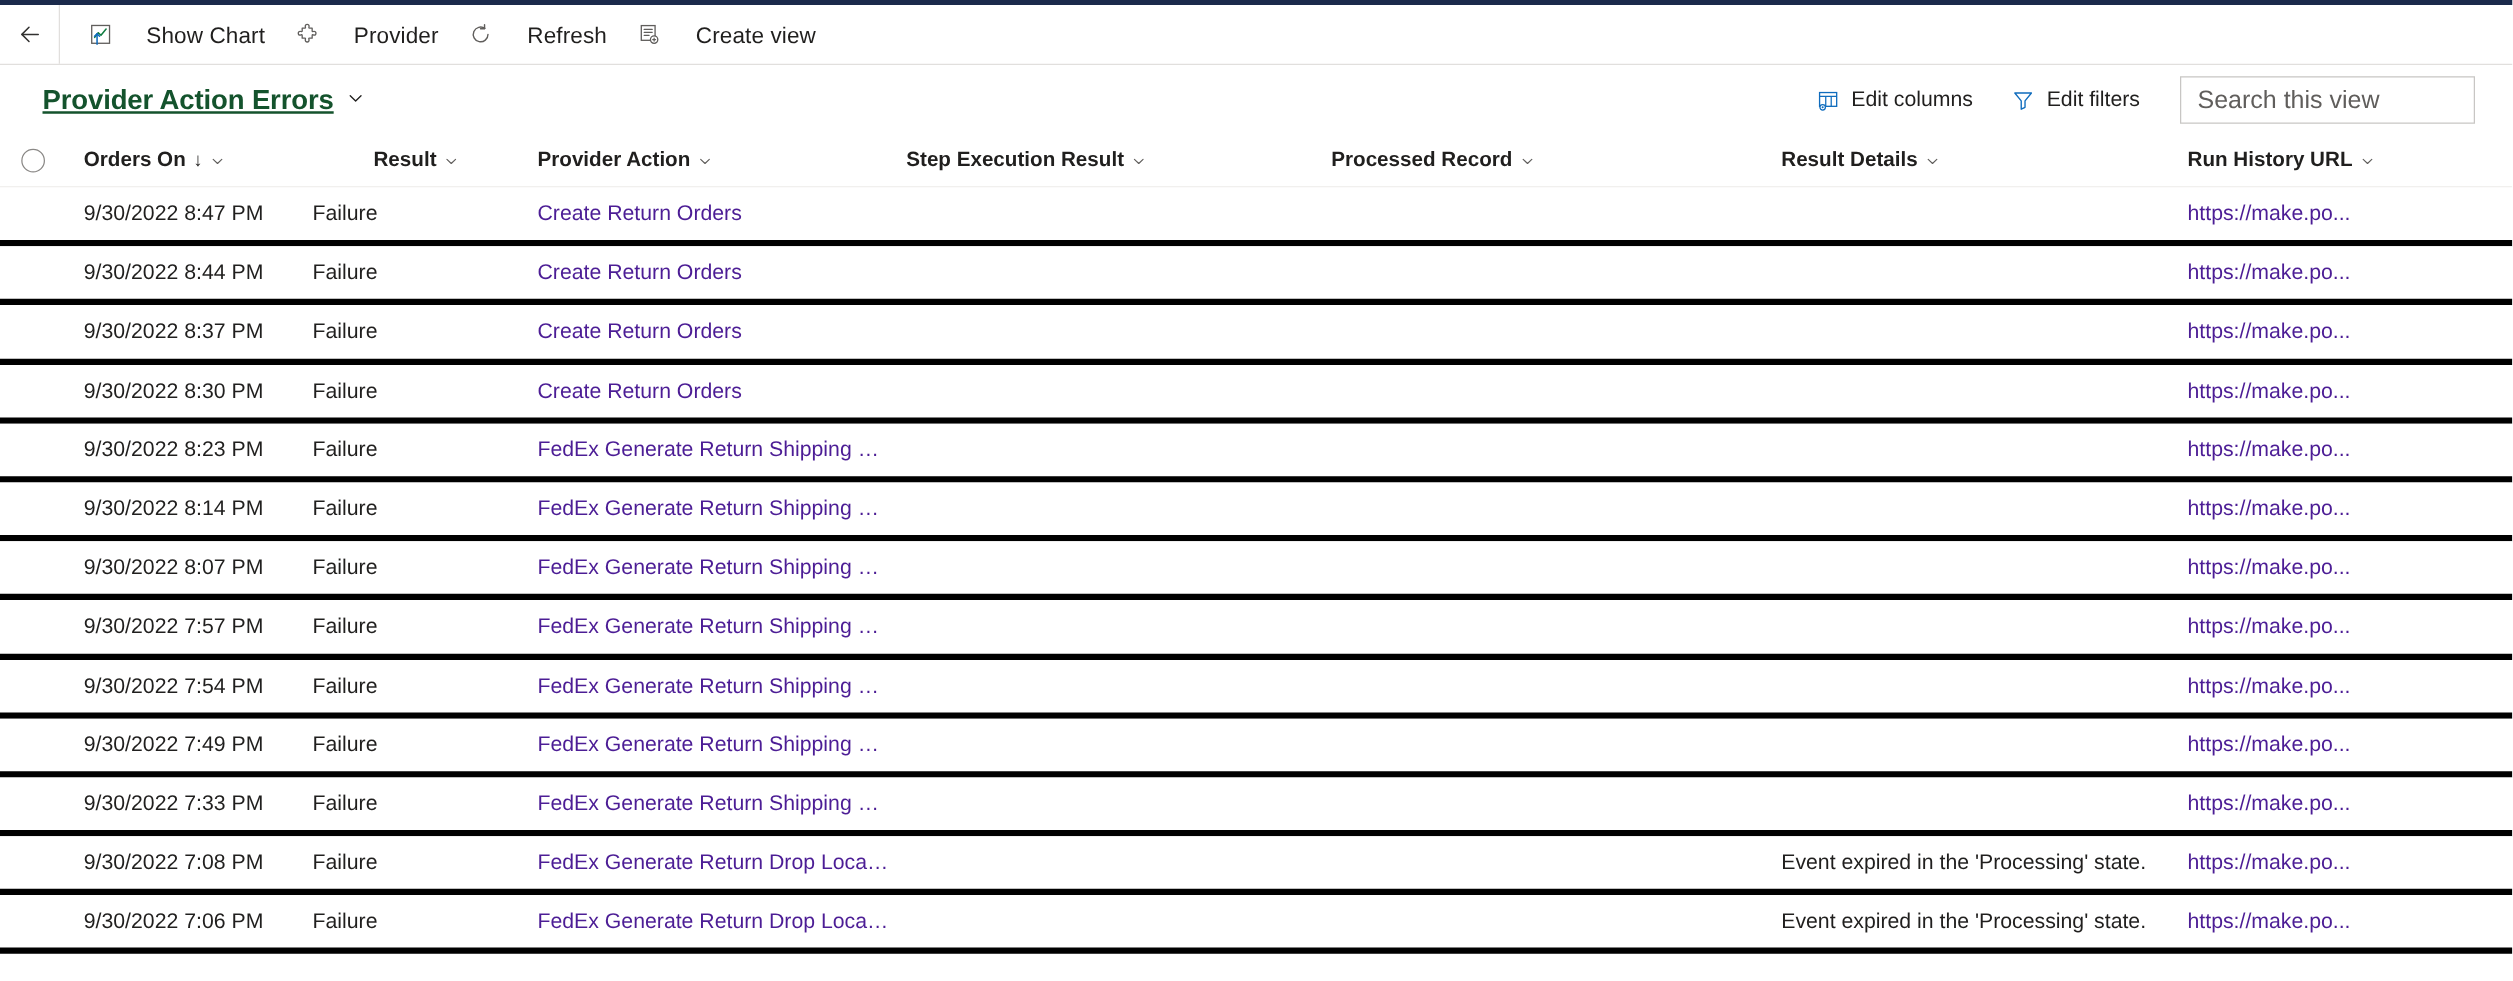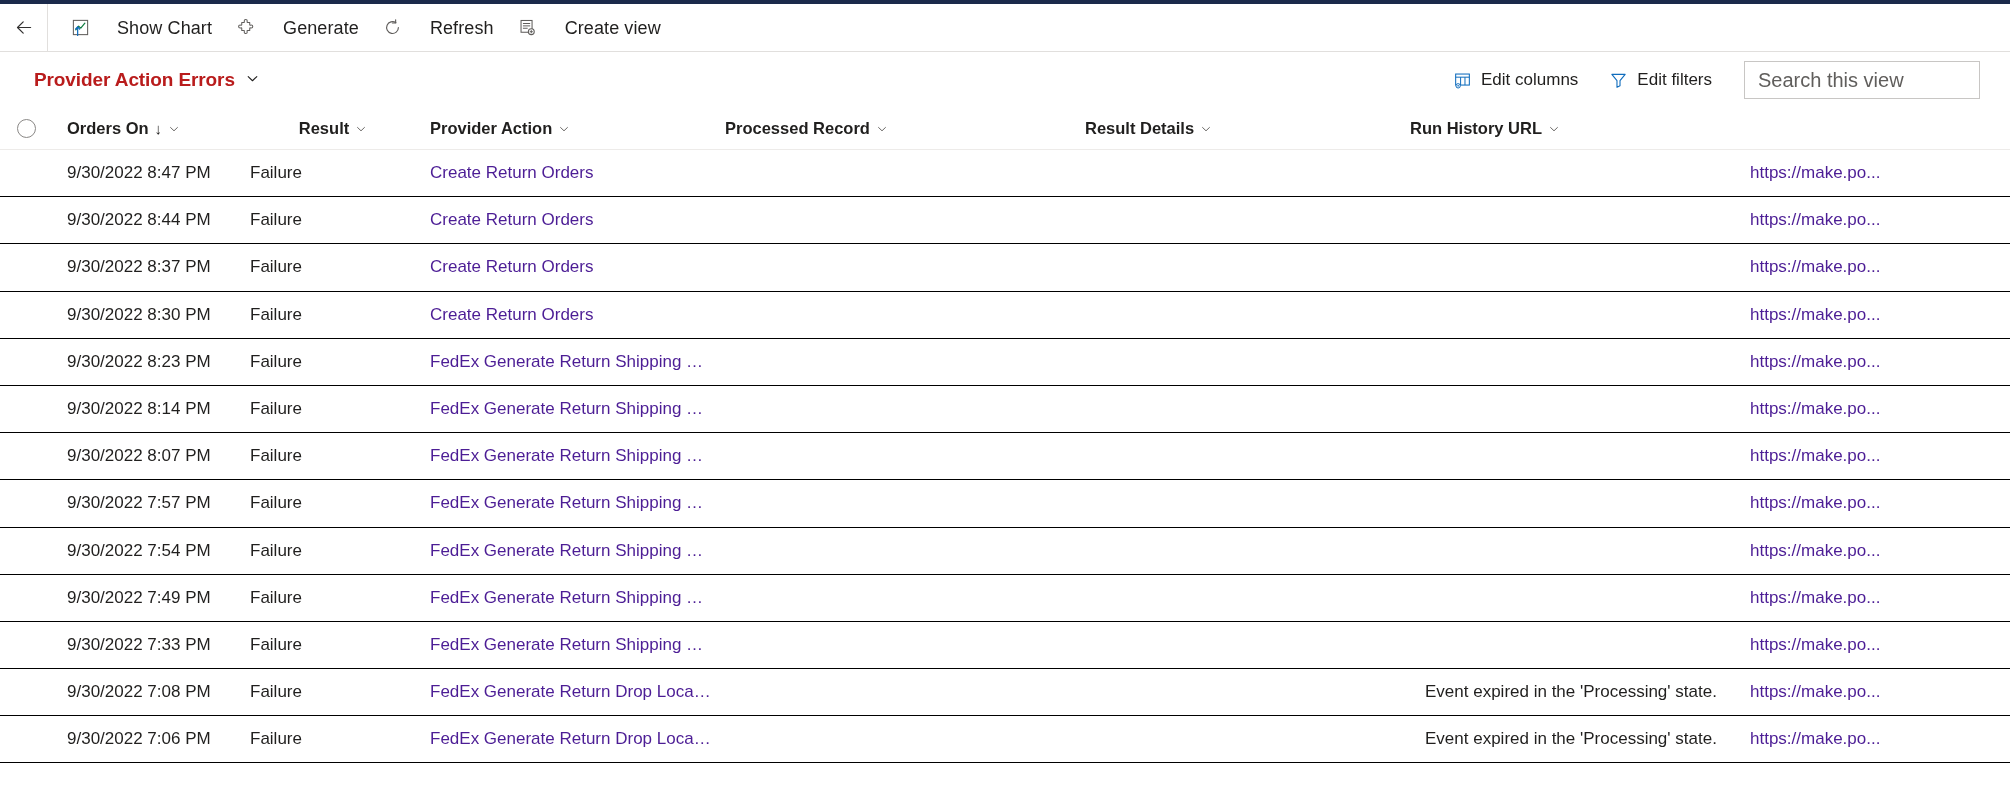--- a/index.html
+++ b/index.html
@@ -85,25 +85,26 @@
     padding: 0 30px 0 34px;
     background: #ffffff;
   }
   .view-title {
     display: flex;
     align-items: center;
     gap: 10px;
     cursor: pointer;
   }
   .view-title h1 {
-    font-size: 19px;
+    font-size: 22px;
     font-weight: 600;
-    color: #b91c1c;
+    color: #14532d;
     letter-spacing: -0.1px;
     line-height: 1.1;
+    text-decoration: underline;
   }
   .spacer { flex: 1 1 auto; }
   .title-actions {
     display: flex;
     align-items: center;
     gap: 6px;
   }
   .tool-btn {
     display: flex;
     align-items: center;
@@ -161,21 +162,21 @@
     gap: 6px;
     padding-right: 14px;
     cursor: pointer;
     white-space: nowrap;
     overflow: hidden;
   }
   .row {
     display: flex;
     align-items: center;
     height: 47.2px;
-    border-bottom: 1px solid #000000;
+    border-bottom: 5px solid #000000;
     background: #ffffff;
   }
   .cell {
     font-size: 17px;
     color: #201f1e;
     padding-right: 14px;
     white-space: nowrap;
     overflow: hidden;
     text-overflow: ellipsis;
   }
@@ -235,21 +236,21 @@
         </span>
         <span class="label">Show Chart</span>
       </div>
 
       <div class="cmd-btn">
         <span class="cmd-ico">
           <svg width="19" height="19" viewBox="0 0 20 20" fill="none">
             <path d="M7.6 3.2a1.6 1.6 0 0 1 3.2 0c0 .5-.2.8-.2 1.1 0 .3.2.5.6.5h2.2v2.3c0 .4.2.6.5.6.3 0 .6-.3 1.1-.3a1.6 1.6 0 0 1 0 3.2c-.5 0-.8-.3-1.1-.3-.3 0-.5.2-.5.6v2.3h-2.3c-.4 0-.6.2-.6.5 0 .3.3.6.3 1.1a1.6 1.6 0 0 1-3.2 0c0-.5.2-.8.2-1.1 0-.3-.2-.5-.5-.5H5v-2.3c0-.4-.2-.6-.6-.6-.3 0-.6.3-1.1.3a1.6 1.6 0 0 1 0-3.2c.5 0 .8.3 1.1.3.4 0 .6-.2.6-.6V4.8h2.3c.3 0 .5-.2.5-.5 0-.3-.2-.6-.2-1.1Z" stroke="#605e5c" stroke-width="1.1" stroke-linejoin="round"></path>
           </svg>
         </span>
-        <span class="label">Generate</span>
+        <span class="label">Provider</span>
       </div>
 
       <div class="cmd-btn">
         <span class="cmd-ico">
           <svg width="19" height="19" viewBox="0 0 20 20" fill="none">
             <path d="M16.2 10a6.2 6.2 0 1 1-2.6-5" stroke="#605e5c" stroke-width="1.2" stroke-linecap="round"></path>
             <path d="M13.3 1.9v3.4h-3.4" stroke="#605e5c" stroke-width="1.2" stroke-linecap="round" stroke-linejoin="round"></path>
           </svg>
         </span>
         <span class="label">Refresh</span>
@@ -340,20 +341,28 @@
         </span>
       </div>
       <div class="th c-act">
         <span>Provider Action</span>
         <span class="chev">
           <svg width="12" height="12" viewBox="0 0 16 16" fill="none">
               <path d="M3.4 6 8 10.4 12.6 6" stroke="#605e5c" stroke-width="1.25" stroke-linecap="round" stroke-linejoin="round"></path>
             </svg>
         </span>
       </div>
+      <div class="th c-step">
+        <span>Step Execution Result</span>
+        <span class="chev">
+          <svg width="12" height="12" viewBox="0 0 16 16" fill="none">
+              <path d="M3.4 6 8 10.4 12.6 6" stroke="#605e5c" stroke-width="1.25" stroke-linecap="round" stroke-linejoin="round"></path>
+            </svg>
+        </span>
+      </div>
       <div class="th c-proc">
         <span>Processed Record</span>
         <span class="chev">
           <svg width="12" height="12" viewBox="0 0 16 16" fill="none">
               <path d="M3.4 6 8 10.4 12.6 6" stroke="#605e5c" stroke-width="1.25" stroke-linecap="round" stroke-linejoin="round"></path>
             </svg>
         </span>
       </div>
       <div class="th c-det">
         <span>Result Details</span>

